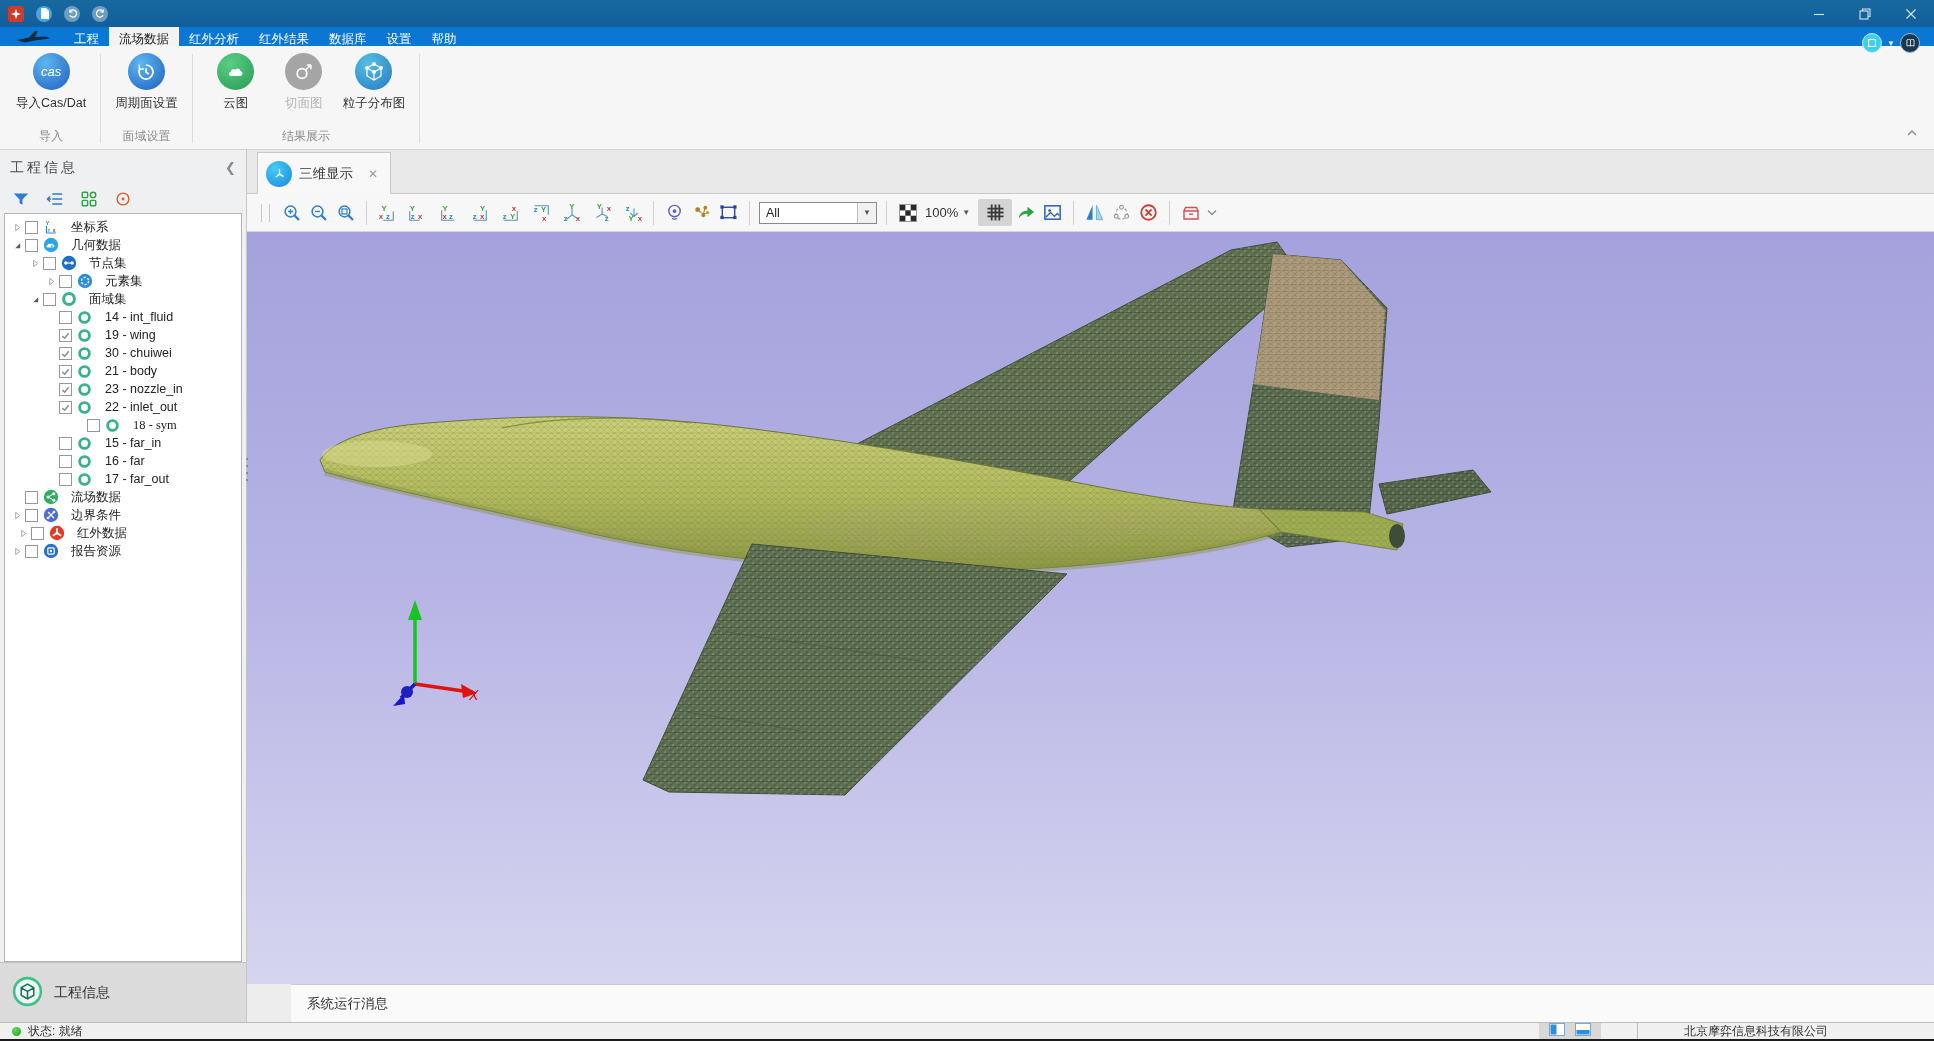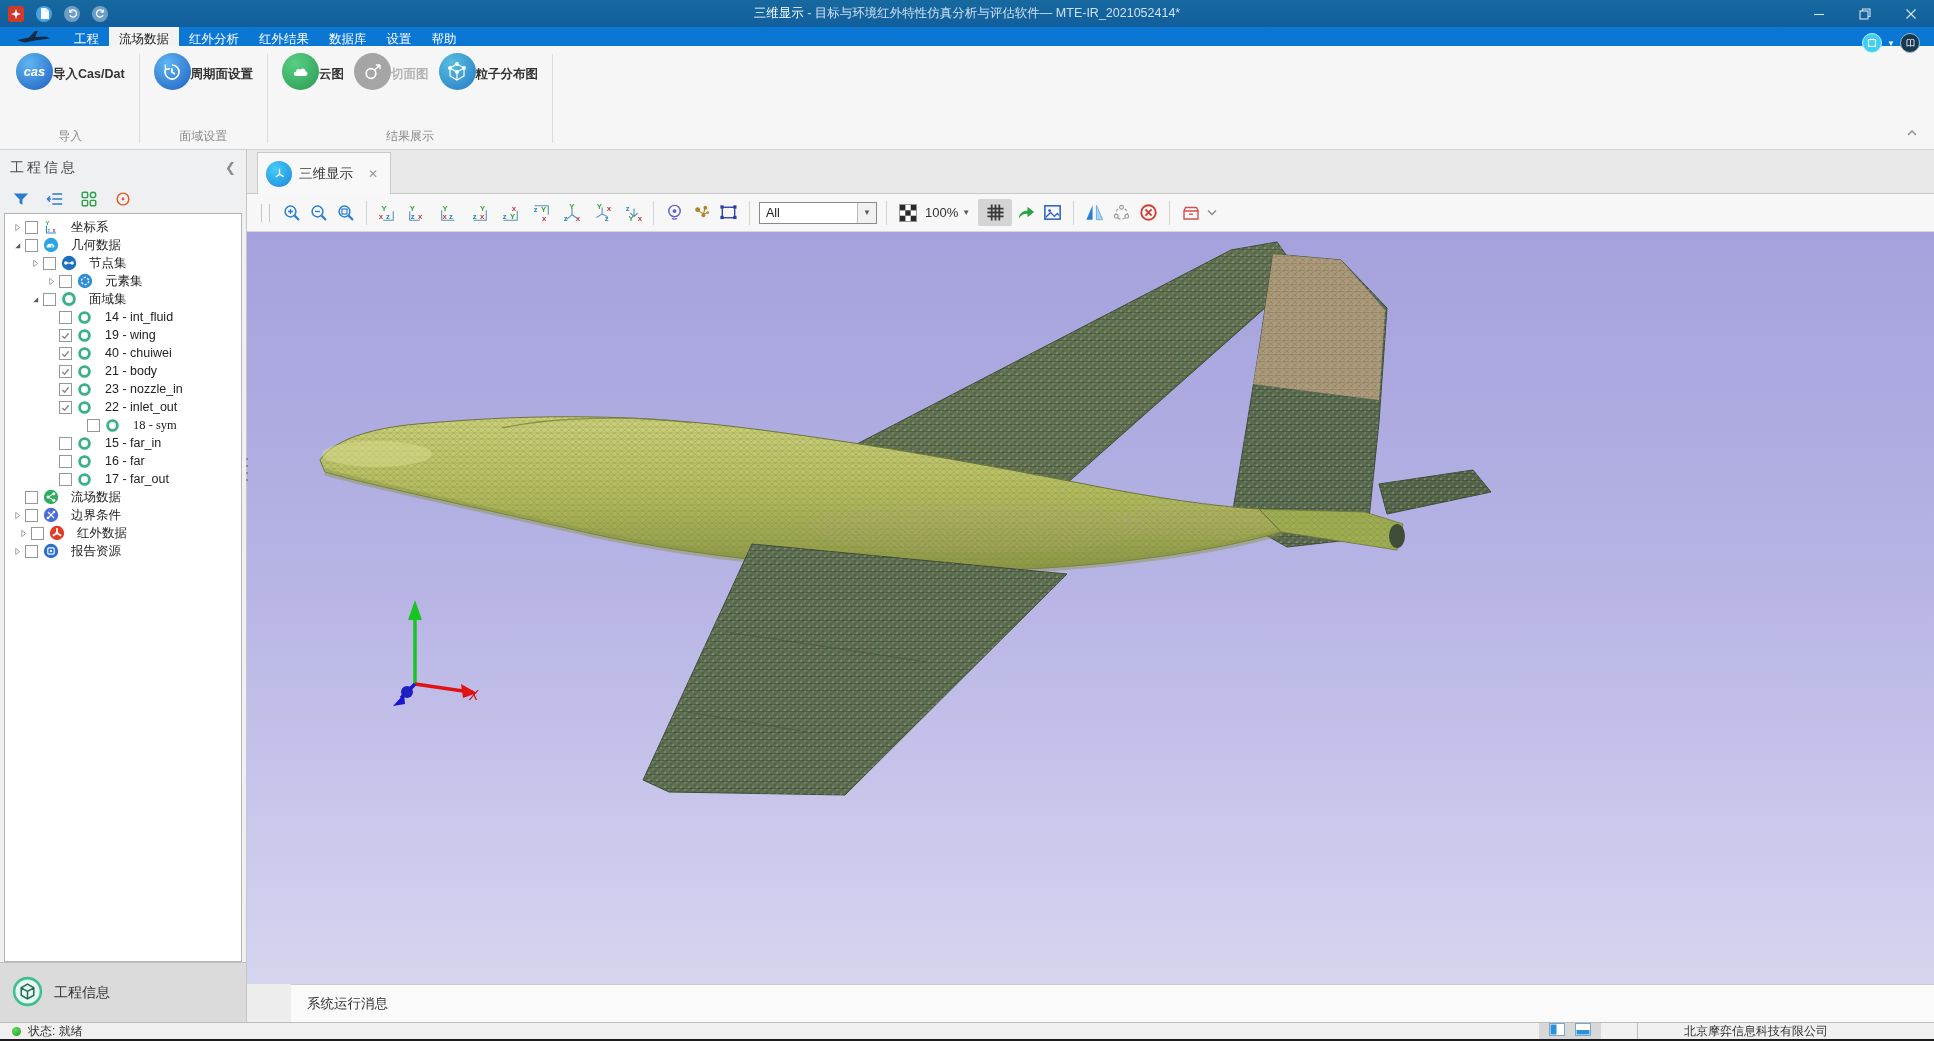--- a/index.html
+++ b/index.html
@@ -27,21 +27,21 @@
   .menutab.active{background:#f3f3f4;color:#1a1a1a;}
   .menubar-extra{position:absolute;top:6px;right:14px;display:flex;align-items:center;gap:5px;z-index:6;}
   .mb-circ1{width:18px;height:18px;background:#3fd0f0;border:1px solid #bfeffb;}
   .mb-circ2{width:18px;height:18px;background:#16394f;border:1px solid #9fb6c6;}
   .mb-caret{color:#eaf5fd;font-size:8px;}
 
   
   .ribbon{height:104px;background:#f6f6f7;border-bottom:1px solid #d2d2d2;display:flex;align-items:stretch;position:relative;padding-left:4px;flex:0 0 auto;box-sizing:border-box;}
   .rgroup{display:flex;flex-direction:column;}
   .rbtnrow{display:flex;gap:2px;padding:7px 8px 0 8px;}
-  .rbtn{display:flex;flex-direction:row;align-items:center;min-width:58px;padding:0 4px;font-weight:bold;}
+  .rbtn{display:flex;flex-direction:column;align-items:center;min-width:58px;padding:0 4px;}
   .rcircle{width:37px;height:37px;border-radius:50%;display:flex;align-items:center;justify-content:center;}
   .c-blue{background:radial-gradient(circle at 35% 28%,#5fb6f2,#1d5fc0);}
   .c-green{background:radial-gradient(circle at 35% 28%,#58cf85,#2a9a52);}
   .c-gray{background:#a5a5a5;}
   .c-teal{background:radial-gradient(circle at 35% 28%,#56bfe0,#2579c4);}
   .castext{color:#fff;font-size:13px;font-style:italic;}
   .rlabel{font-size:12.5px;color:#333;margin-top:5px;white-space:nowrap;}
   .rbtn.disabled .rlabel{color:#b3b3b3;}
   .rglabel{margin-top:auto;text-align:center;font-size:12px;color:#8a8a8a;padding-bottom:4px;}
   .rsep{width:1px;background:#dcdcdc;margin:8px 2px 6px 2px;}
@@ -122,23 +122,20 @@
             <path d="M2 0.5 L2 3.6 L5 3.2" fill="none" stroke="#fff" stroke-width="1.2"></path>
           </svg>
       </span>
       <span class="qicon circ gray-circ">
         <svg width="9" height="9" viewBox="0 0 10 10">
             <path d="M8 3 A4 4 0 1 0 8 7" fill="none" stroke="#fff" stroke-width="1.4"></path>
             <path d="M8 0.5 L8 3.6 L5 3.2" fill="none" stroke="#fff" stroke-width="1.2"></path>
           </svg>
       </span>
     </div>
-    <div class="titletext">
-      <span class="docname">三维显示</span><span> - 目标与环境红外特性仿真分析与评估软件— MTE-IR_2021052414*</span>
-    </div>
     <div class="wincontrols">
       <span class="winbtn">
           <svg width="12" height="12" viewBox="0 0 12 12">
             <path d="M1 6.5 H11" stroke="#d7e6f3" stroke-width="1.1"></path>
           </svg>
         </span>
       <span class="winbtn">
           <svg width="12" height="12" viewBox="0 0 12 12" fill="none" stroke="#d7e6f3" stroke-width="1.1">
             <rect x="1" y="3" width="8" height="8"></rect>
             <path d="M3.5 3 V1 H11 V8.5 H9"></path>
@@ -398,21 +395,21 @@
             <span class="cb">
               <svg width="11" height="11" viewBox="0 0 12 12">
                 <path d="M2.5 6.5 L5 9 L9.5 3.5" stroke="#8a8a8a" stroke-width="1.6" fill="none"></path>
               </svg>
             </span>
             <span class="ticon">
               <svg width="15" height="15" viewBox="0 0 16 16">
                 <circle cx="8" cy="8" r="5.2" fill="none" stroke="#3bb187" stroke-width="3"></circle>
               </svg>
             </span>
-            <span class="tlabel">40 - chuiwei</span>
+            <span class="tlabel">30 - chuiwei</span>
           </div>
           <div class="tree-row" style="padding-left: 52px;">
             <span class="cb">
               <svg width="11" height="11" viewBox="0 0 12 12">
                 <path d="M2.5 6.5 L5 9 L9.5 3.5" stroke="#8a8a8a" stroke-width="1.6" fill="none"></path>
               </svg>
             </span>
             <span class="ticon">
               <svg width="15" height="15" viewBox="0 0 16 16">
                 <circle cx="8" cy="8" r="5.2" fill="none" stroke="#3bb187" stroke-width="3"></circle>

